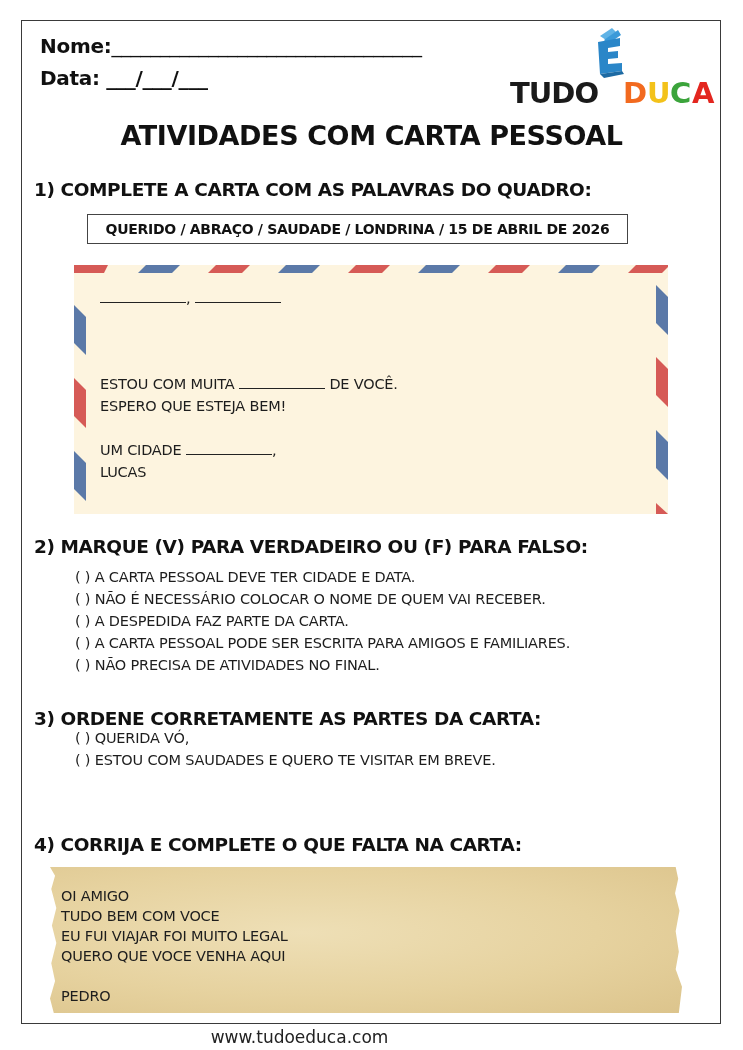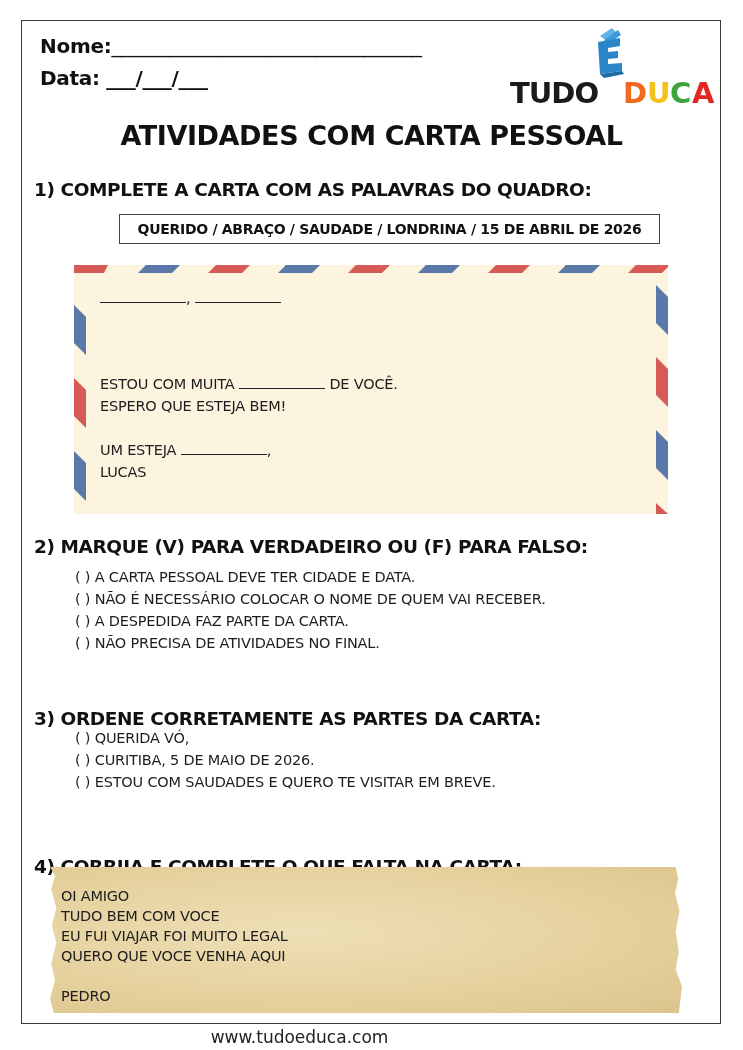--- a/index.html
+++ b/index.html
@@ -9,24 +9,24 @@
       border: 1px solid #3a3a3a; box-sizing: border-box; }
     .hdr-line { position: absolute; left: 40px; font-size: 20px; font-weight: bold; letter-spacing: -0.3px; }
     .hdr-line .ul { font-weight: normal; text-align: center; }
     #nome { top: 34px; }
     #data { top: 66px; }
     .logo { position: absolute; left: 510px; top: 28px; width: 210px; height: 54px; }
     .logo .t { position: absolute; top: 8px; font-size: 29px; font-weight: 700; font-family: "DejaVu Sans", sans-serif; letter-spacing: -1px; margin-top: 40px; }
     .title { position: absolute; left: 0; width: 743px; top: 120px; text-align: center;
       font-size: 27px; font-weight: bold; letter-spacing: -0.4px; }
     .qhead { position: absolute; left: 34px; font-size: 18.5px; font-weight: bold; letter-spacing: -0.4px; }
-    #q1 { top: 179px; } #q2 { top: 536px; } #q3 { top: 708px; } #q4 { top: 834px; margin-top: 22px; }
+    #q1 { top: 179px; } #q2 { top: 536px; } #q3 { top: 708px; } #q4 { top: 834px; }
     .quadro { position: absolute; left: 87px; top: 214px; width: 541px; height: 30px;
       border: 1px solid #444; box-sizing: border-box; text-align: center; line-height: 28px;
-      font-size: 14px; font-weight: bold; letter-spacing: -0.3px; margin-left: 32px; }
+      font-size: 14px; font-weight: bold; letter-spacing: -0.3px; }
     .envelope { position: absolute; left: 74px; top: 265px; width: 594px; height: 249px;
       background: #fdf4df; overflow: hidden; }
     .stripe-top { position: absolute; left: 0; top: 0; width: 100%; height: 8px; }
     .side { position: absolute; top: 0; width: 12px; height: 100%; }
     .env-text { position: absolute; left: 26px; font-size: 14.5px; line-height: 22px; color: #1d1d1d; letter-spacing: -0.2px; }
     .blank { display: inline-block; border-bottom: 1px solid #222; height: 14px; vertical-align: baseline; }
     .items { position: absolute; left: 43px; font-size: 14.5px; line-height: 22px; letter-spacing: -0.2px; color: #1d1d1d; }
     .items div { white-space: nowrap; margin-left: 32px; }
     .parchment { position: absolute; left: 50px; top: 867px; width: 632px; height: 146px;
       background: radial-gradient(ellipse at 40% 45%, #eedfb6 0%, #e6d29f 55%, #dcc48c 100%);
@@ -90,37 +90,37 @@
   </svg>
 
   <div class="env-text" style="top:22px">
     <span class="blank" style="width:86px"></span><span>,</span> <span class="blank" style="width:86px"></span>
   </div>
   <div class="env-text" style="top:108px">
     <span>ESTOU COM MUITA </span><span class="blank" style="width:86px"></span><span> DE VOCÊ.</span>
   </div>
   <div class="env-text" style="top:130px">ESPERO QUE ESTEJA BEM!</div>
   <div class="env-text" style="top:174px">
-    <span>UM ESTEJA </span><span class="blank" style="width:86px"></span><span>,</span>
+    <span>UM CIDADE </span><span class="blank" style="width:86px"></span><span>,</span>
   </div>
   <div class="env-text" style="top:196px">LUCAS</div>
 </div>
 
 <div class="qhead" id="q2">2) MARQUE (V) PARA VERDADEIRO OU (F) PARA FALSO:</div>
 <div class="items" style="top:566px">
   <div>(  ) A CARTA PESSOAL DEVE TER CIDADE E DATA.</div>
   <div>(  ) NÃO É NECESSÁRIO COLOCAR O NOME DE QUEM VAI RECEBER.</div>
   <div>(  ) A DESPEDIDA FAZ PARTE DA CARTA.</div>
+  <div>(  ) A CARTA PESSOAL PODE SER ESCRITA PARA AMIGOS E FAMILIARES.</div>
   <div>(  ) NÃO PRECISA DE ATIVIDADES NO FINAL.</div>
 </div>
 
 <div class="qhead" id="q3">3) ORDENE CORRETAMENTE AS PARTES DA CARTA:</div>
 <div class="items" style="top:727px">
   <div>(  ) QUERIDA VÓ,</div>
-  <div>(  ) CURITIBA, 5 DE MAIO DE 2026.</div>
   <div>(  ) ESTOU COM SAUDADES E QUERO TE VISITAR EM BREVE.</div>
 </div>
 
 <div class="qhead" id="q4">4) CORRIJA E COMPLETE O QUE FALTA NA CARTA:</div>
 <div class="parchment"></div>
 <div class="parch-text" style="top:886px">OI AMIGO</div>
 <div class="parch-text" style="top:906px">TUDO BEM COM VOCE</div>
 <div class="parch-text" style="top:926px">EU FUI VIAJAR FOI MUITO LEGAL</div>
 <div class="parch-text" style="top:946px">QUERO QUE VOCE VENHA AQUI</div>
 <div class="parch-text" style="top:986px">PEDRO</div>

